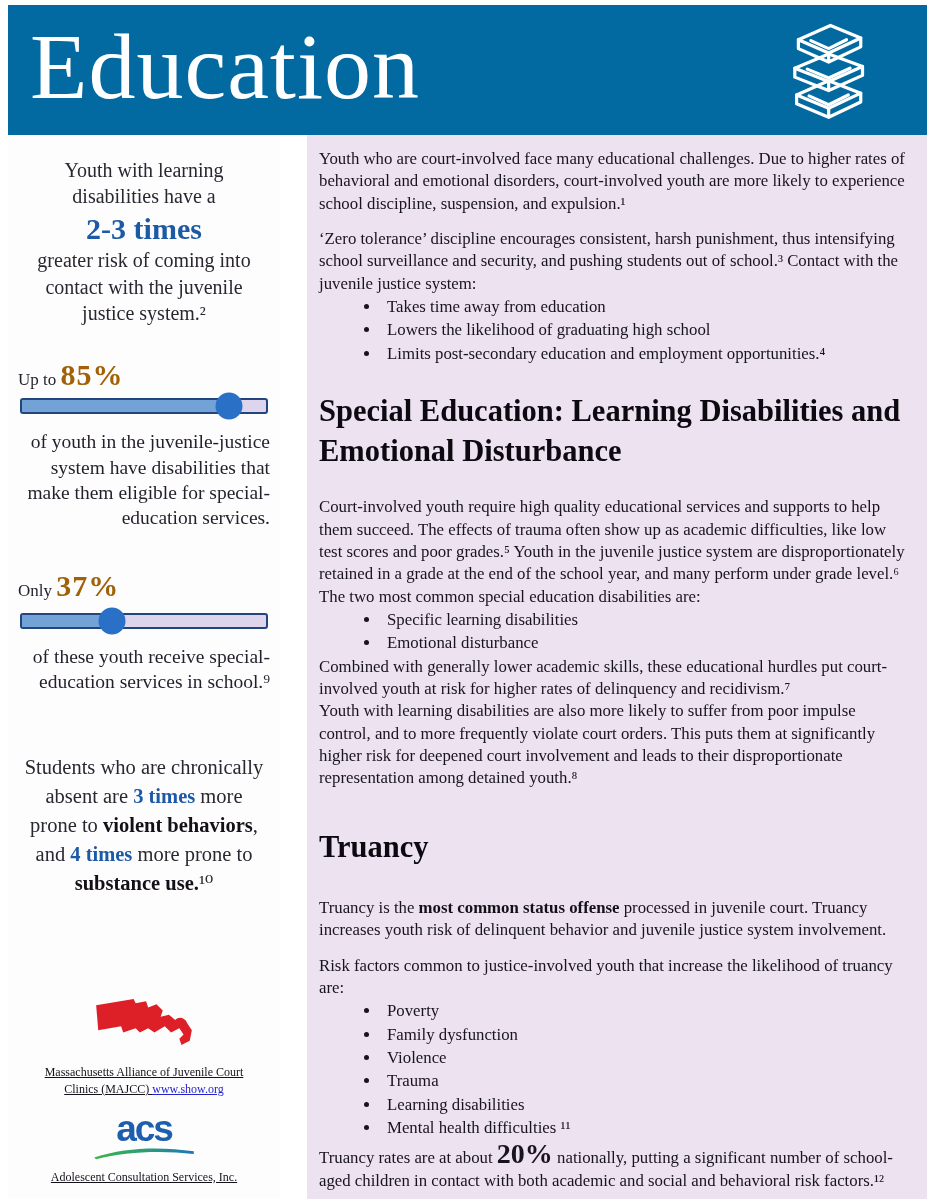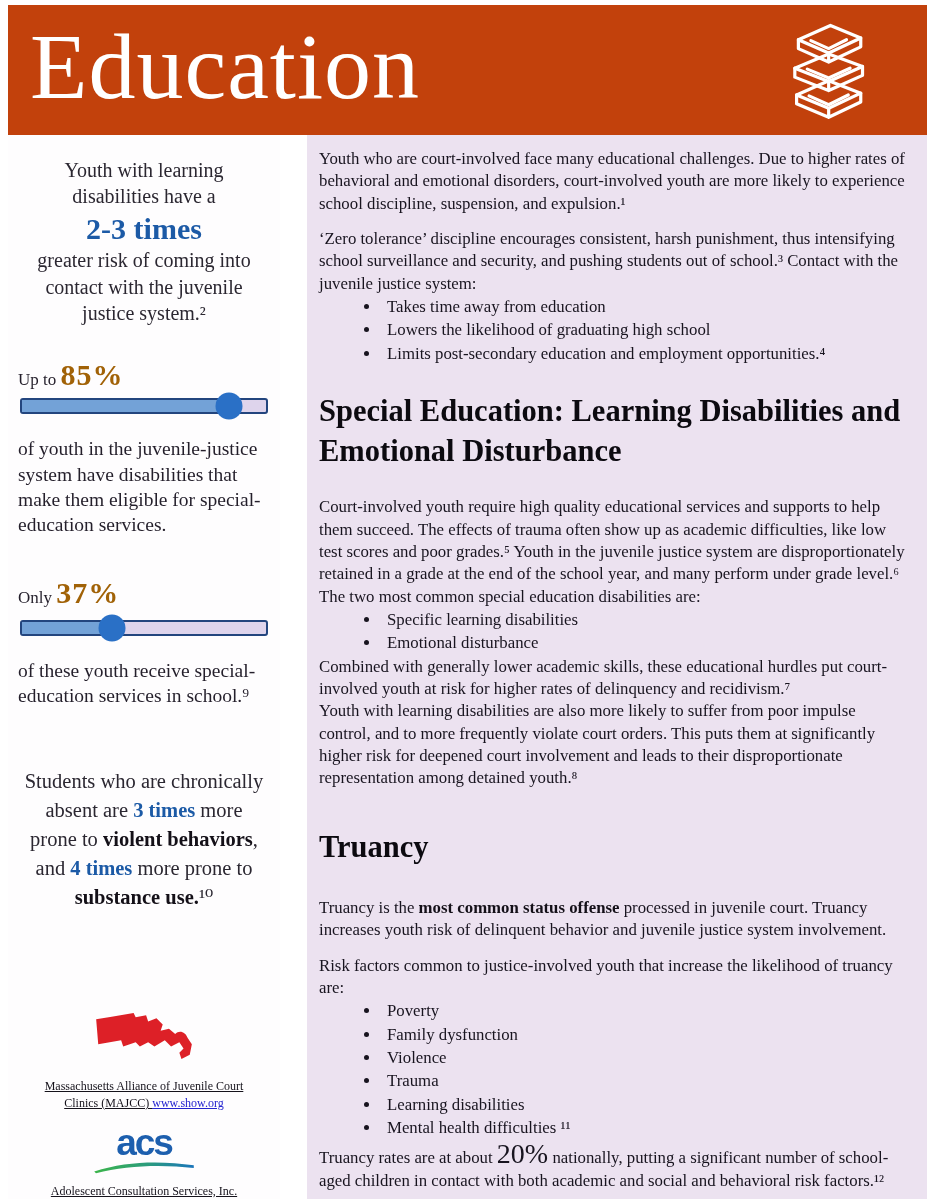--- a/index.html
+++ b/index.html
@@ -9,21 +9,21 @@
     width: 927px; height: 1199px;
     background: #fff;
     overflow: hidden;
     font-family: "Liberation Serif", "DejaVu Serif", serif;
     color: #1a1620;
   }
 
   
   .header {
     position: absolute; left: 8px; top: 5px; right: 0; height: 130px;
-    background: #c2410c;
+    background: #0369a1;
     display: flex; align-items: center; justify-content: space-between;
     padding: 0 52px 0 22px;
   }
   .header h1 {
     font-size: 94px; font-weight: 400; color: #ffffff; letter-spacing: 1px;
     line-height: 1; padding-bottom: 8px;
   }
   .books-icon { width: 98px; height: 100px; }
 
   
@@ -33,21 +33,21 @@
   }
   .side-quote { margin: 22px 12px 0; font-size: 20px; line-height: 1.32; color: #2b2731; }
   .big-blue { font-size: 30px; font-weight: 700; color: #1c5aa6; line-height: 1.25; }
   .emph-blue { font-weight: 700; color: #1c5aa6; }
   .emph-black { font-weight: 700; color: #141018; }
 
   .stat-block { margin-top: 34px; padding: 0 10px; text-align: left; }
   .stat-head { line-height: 1; }
   .stat-prefix { font-size: 17px; color: #241f2b; }
   .stat-value { font-size: 30px; font-weight: 700; color: #a16207; letter-spacing: 1px; }
-  .stat-desc { margin-top: 22px; font-size: 19.5px; line-height: 1.3; color: #241f2b; }
+  .stat-desc { margin-top: 15px; font-size: 19.5px; line-height: 1.3; color: #241f2b; text-align: right; }
 
   .slider {
     position: relative; height: 16px; margin: 8px 2px 2px;
     background: #ded4ec; border: 2px solid #23457e; border-radius: 3px;
   }
   .slider-fill {
     position: absolute; left: 0; top: 0; bottom: 0;
     background: #73a2d7; border-right: 1px solid #23457e;
   }
   .slider-thumb {
@@ -79,21 +79,21 @@
   }
   .main p { margin: 0 0 13px; }
   .main .tight { margin: 0; }
   .main ul { margin: 0; padding-left: 62px; }
   .main li { padding-left: 6px; margin: 1px 0; }
   .section-heading {
     font-size: 30.5px; font-weight: 700; line-height: 1.3; color: #0c0a10;
     margin: 27px 0 25px;
   }
   .heading-2 { margin: 38px 0 30px; }
-  .big-20 { font-size: 28px; font-weight: 400; line-height: 1; text-align: center; }
+  .big-20 { font-size: 28px; font-weight: 700; line-height: 1; text-align: center; }
   .final-para { margin-top: 36px; }
 </style>
 </head>
 <body>
 
 <div class="page">
 
   <header class="header">
     <h1>Education</h1>
     <svg class="books-icon" viewBox="0 0 110 112" fill="none" stroke="#ffffff" stroke-width="3.6" stroke-linejoin="round" stroke-linecap="round">

